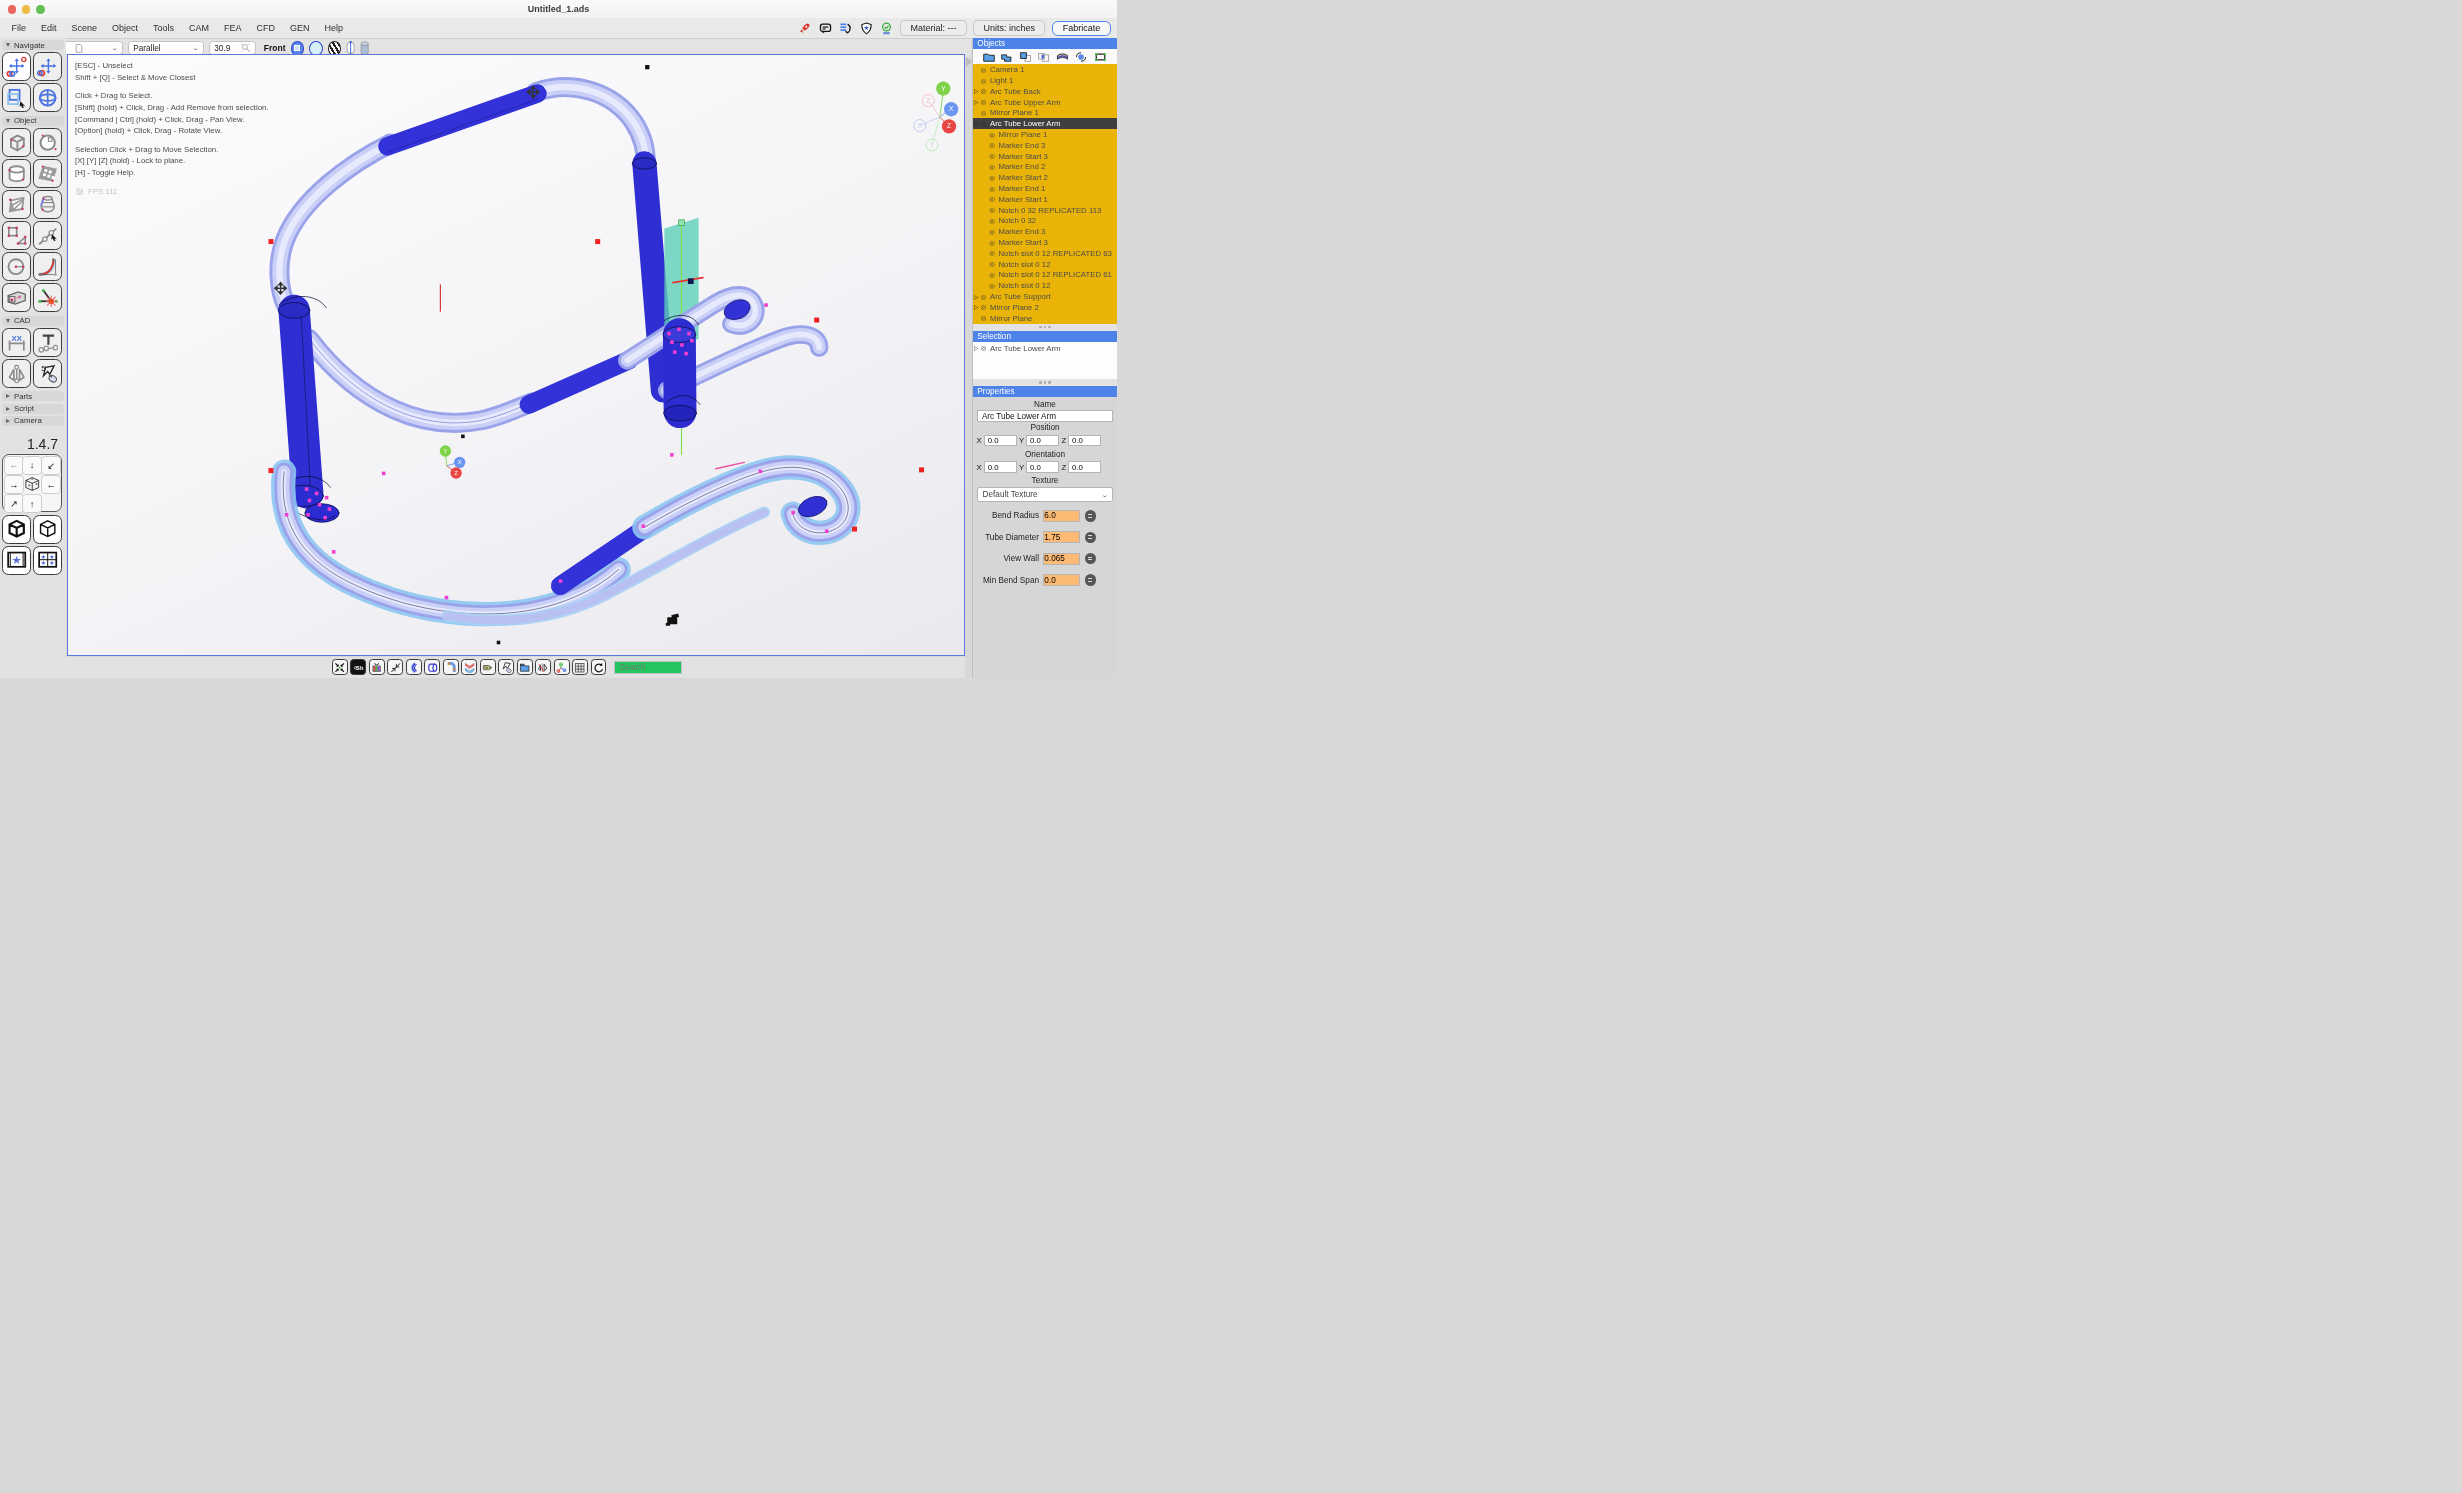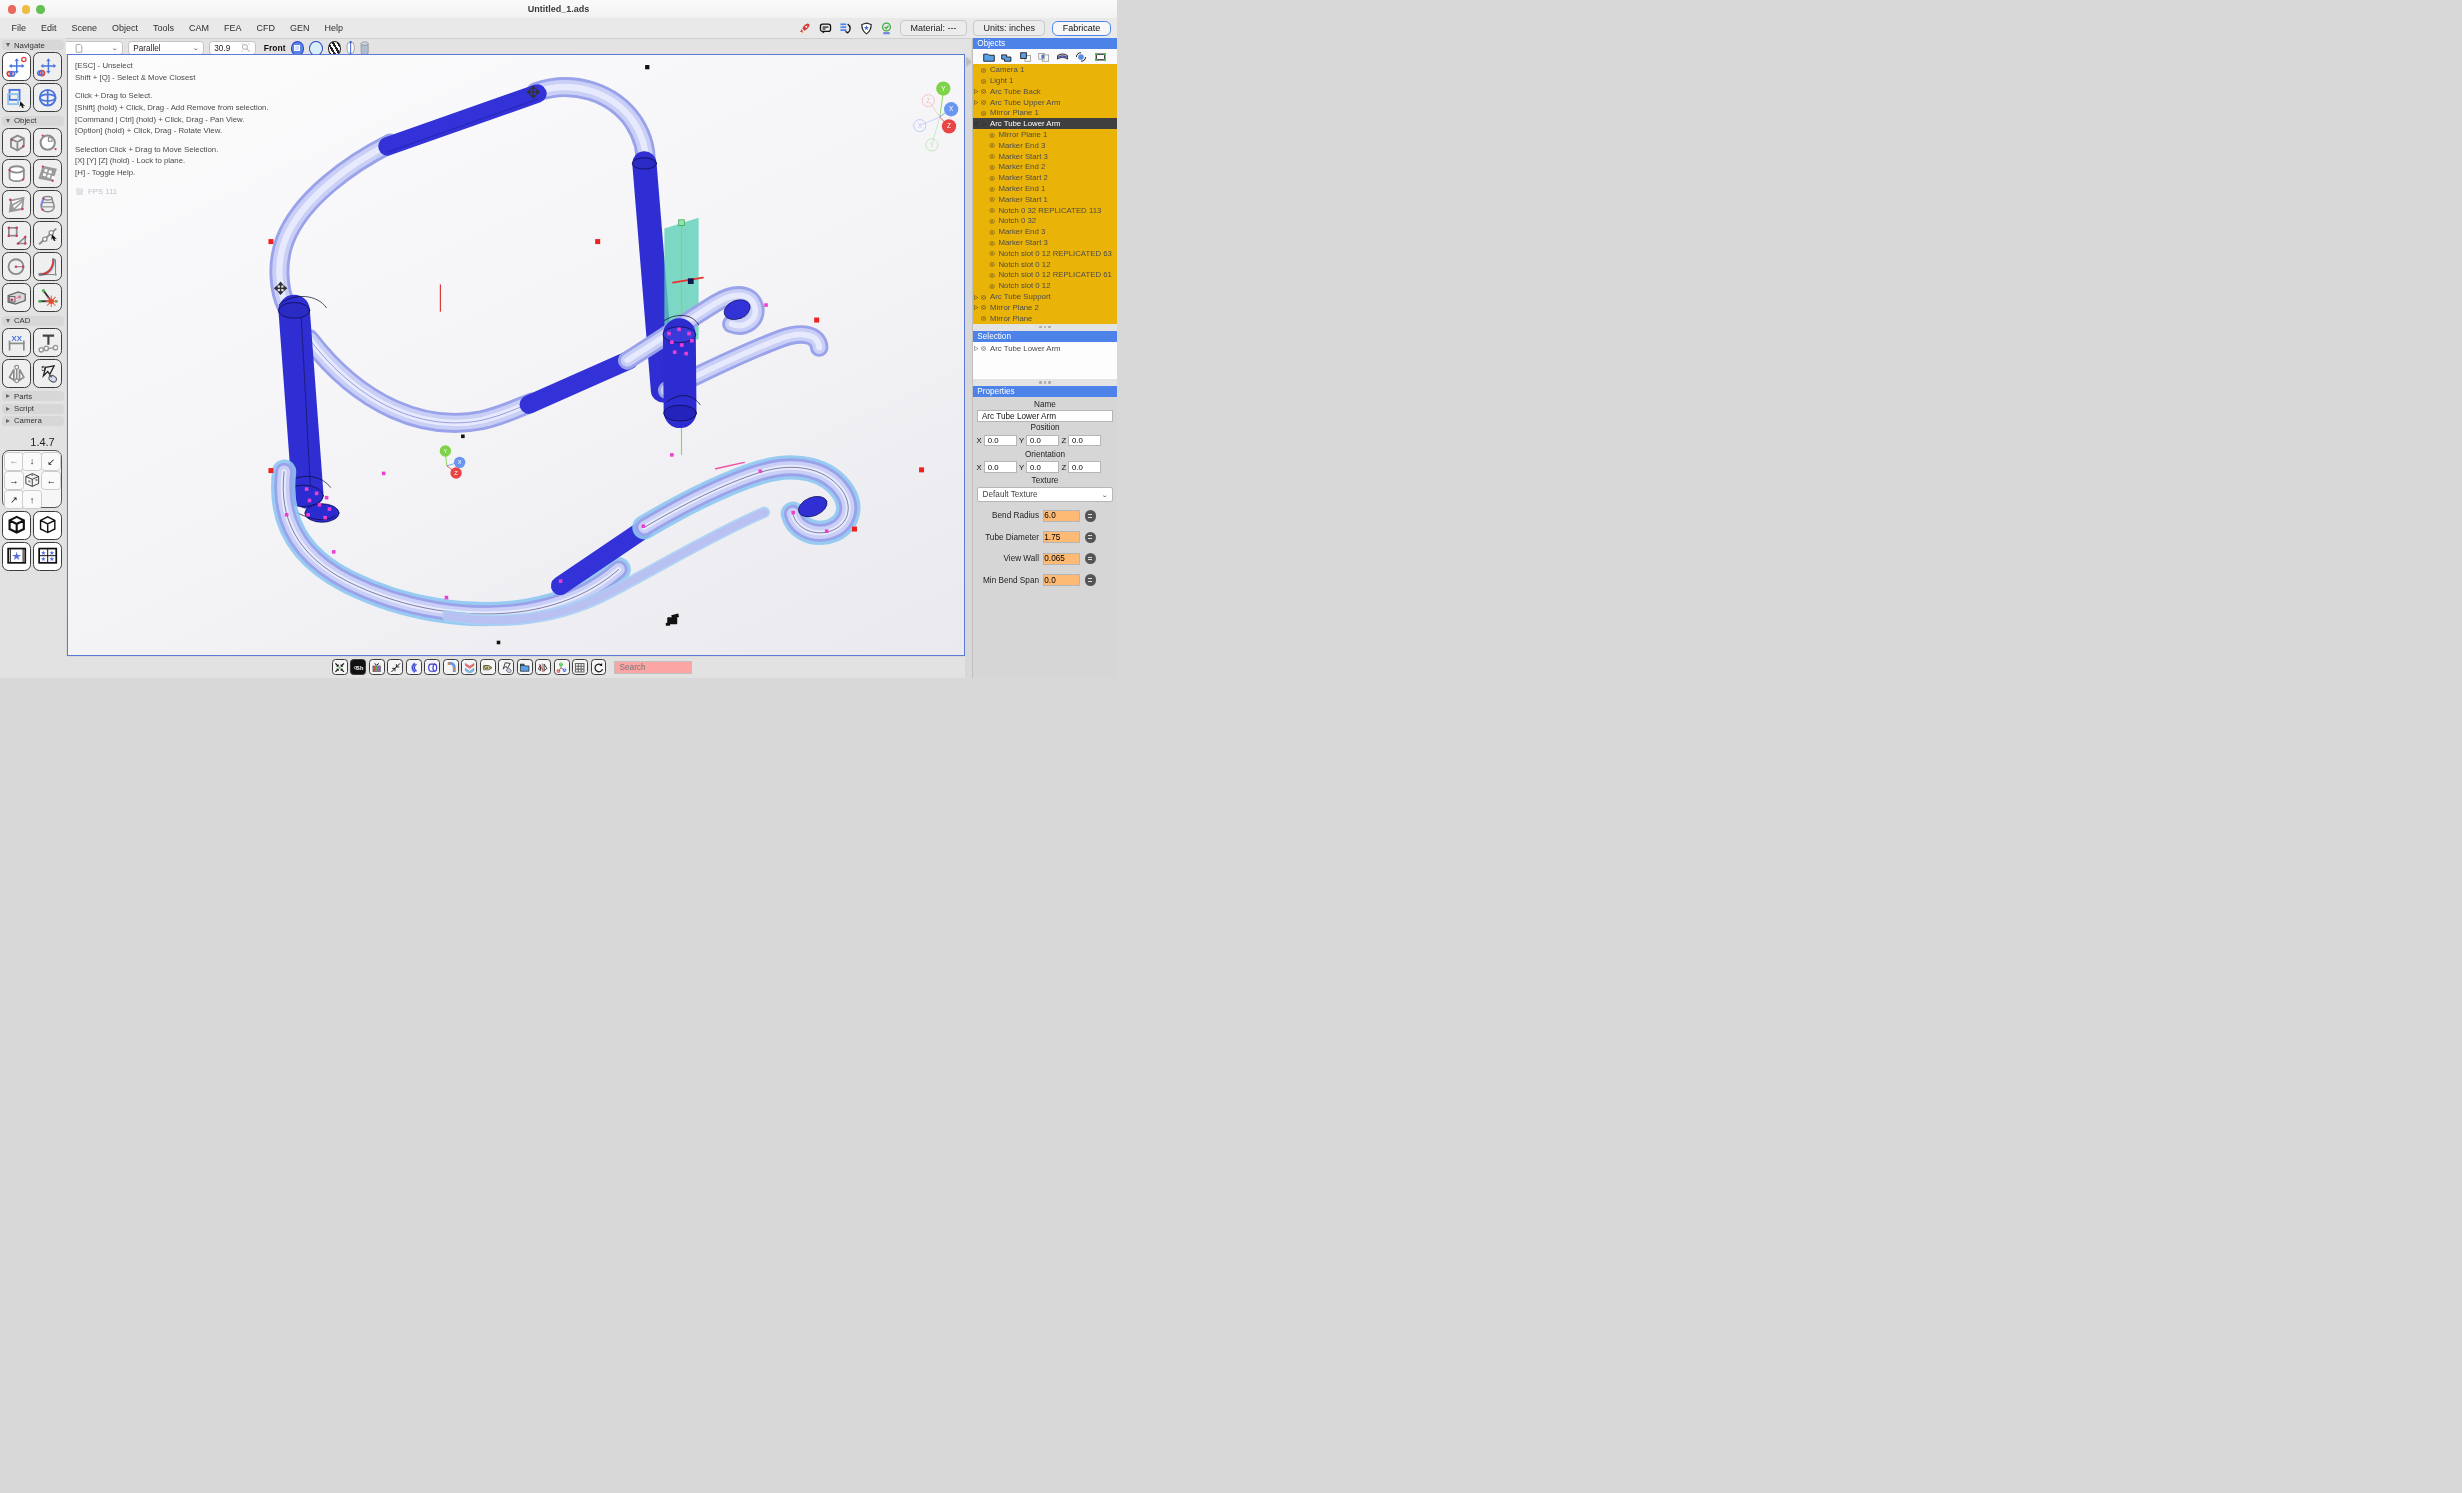--- a/index.html
+++ b/index.html
@@ -31,40 +31,40 @@
   
   #sidebar{position:absolute;left:0;top:38px;width:66px;bottom:0;background:#e2e2e2;font-size:7.8px;}
   .side-pill{margin:2.1px 2.1px 1.4px 2.1px;background:#d7d7d7;border-radius:3.6px;height:10px;display:flex;align-items:center;
              gap:3.6px;padding-left:4.3px;color:#333;}
   .tri-d{width:0;height:0;border-left:2.8px solid transparent;border-right:2.8px solid transparent;border-top:4.3px solid #666;}
   .tri-r{width:0;height:0;border-top:2.8px solid transparent;border-bottom:2.8px solid transparent;border-left:4.3px solid #666;}
   .btn-grid{display:grid;grid-template-columns:29px 29px;gap:2.1px;padding:0.7px 2.1px 1.4px 2.1px;}
   .tool-btn{width:29px;height:29px;background:#efefef;border:1.4px solid #3c3c3c;border-radius:6.4px;box-sizing:border-box;
             display:flex;align-items:center;justify-content:center;}
   .tool-btn.active{background:#ffffff;}
-  #version{ text-align:center;font-size:11px;color:#222;margin-top:10px;padding-left:19px;}
+  #version{ text-align:center;font-size:14px;color:#222;margin-top:10px;padding-left:19px;}
   #navpad{margin:2.8px 2.1px 1.4px 2.1px;width:60px;height:58px;border:1.4px solid #555;border-radius:7.1px;background:#f6f6f6;
           box-sizing:border-box;position:relative;}
   .np-cell{position:absolute;width:18px;height:16.4px;border:0.7px solid #ccc;border-radius:3.6px;background:#fafafa;
            display:flex;align-items:center;justify-content:center;font-size:9.3px;color:#111;}
   
   #viewport{position:absolute;left:67px;top:54px;width:898px;height:602px;box-sizing:border-box;
             border:1.4px solid #5b79d6;background:linear-gradient(155deg,#fcfcfd 0%,#f4f4f7 55%,#e9e9ee 100%);}
   #scene{position:absolute;left:0;top:0;width:100%;height:100%;}
   #help{position:absolute;left:7.1px;top:5px;font-size:7.8px;color:#4a4a4a;line-height:11.8px;}
   #help .spacer{height:6.4px;}
   #fps-row{display:flex;align-items:center;gap:3.6px;color:#c2c2c8;margin-top:7px;}
   
   #gutter{position:absolute;right:144px;top:38px;width:8.5px;bottom:0;}
   #gutter .tri{position:absolute;top:18.5px;left:1.4px;width:0;height:0;border-top:5px solid transparent;border-bottom:5px solid transparent;border-left:6.4px solid #bdbdbd;}
   
   #bottombar{position:absolute;left:66px;right:152px;bottom:0;height:21.4px;background:#e2e2e2;display:flex;align-items:center;gap:2.8px;padding-left:266px;}
   .bb-btn{width:15.7px;height:15.7px;background:#f5f5f5;border:1.1px solid #3d3d3d;border-radius:3.6px;box-sizing:border-box;
           display:flex;align-items:center;justify-content:center;flex:none;}
-  #search-box{margin-left:4.3px;width:78px;height:13.5px;background:#fca5a5;border:0.7px solid #c0c0c0;font-size:8.2px;
+  #search-box{margin-left:4.3px;width:68px;height:13.5px;background:#22c55e;border:0.7px solid #c0c0c0;font-size:8.2px;
               color:#444;padding:0 5px;box-sizing:border-box;font-family:"Liberation Sans",sans-serif;}
   
   #rightpanel{position:absolute;right:0;top:38px;width:144px;bottom:0;background:#d6d6d6;border-left:0.7px solid #bfbfbf;font-size:7.8px;}
   .panel-header{background:#4d82e8;color:#fff;font-size:8.2px;height:11.4px;line-height:11.4px;padding-left:4.3px;}
   #obj-toolbar{height:15px;background:#fafafa;display:flex;align-items:center;justify-content:space-around;padding:0 7.1px;}
   #tree{background:#eab308;}
   .tree-row{height:10.8px;display:flex;align-items:center;color:#4c4c4c;white-space:nowrap;}
   .tree-row .expander{width:6.4px;font-size:5.7px;color:#222;text-align:center;flex:none;}
   .tree-row .vis{font-size:6.4px;color:#333;width:8.5px;text-align:center;flex:none;}
   .tree-row .lbl{padding:0 2.1px;overflow:hidden;}

